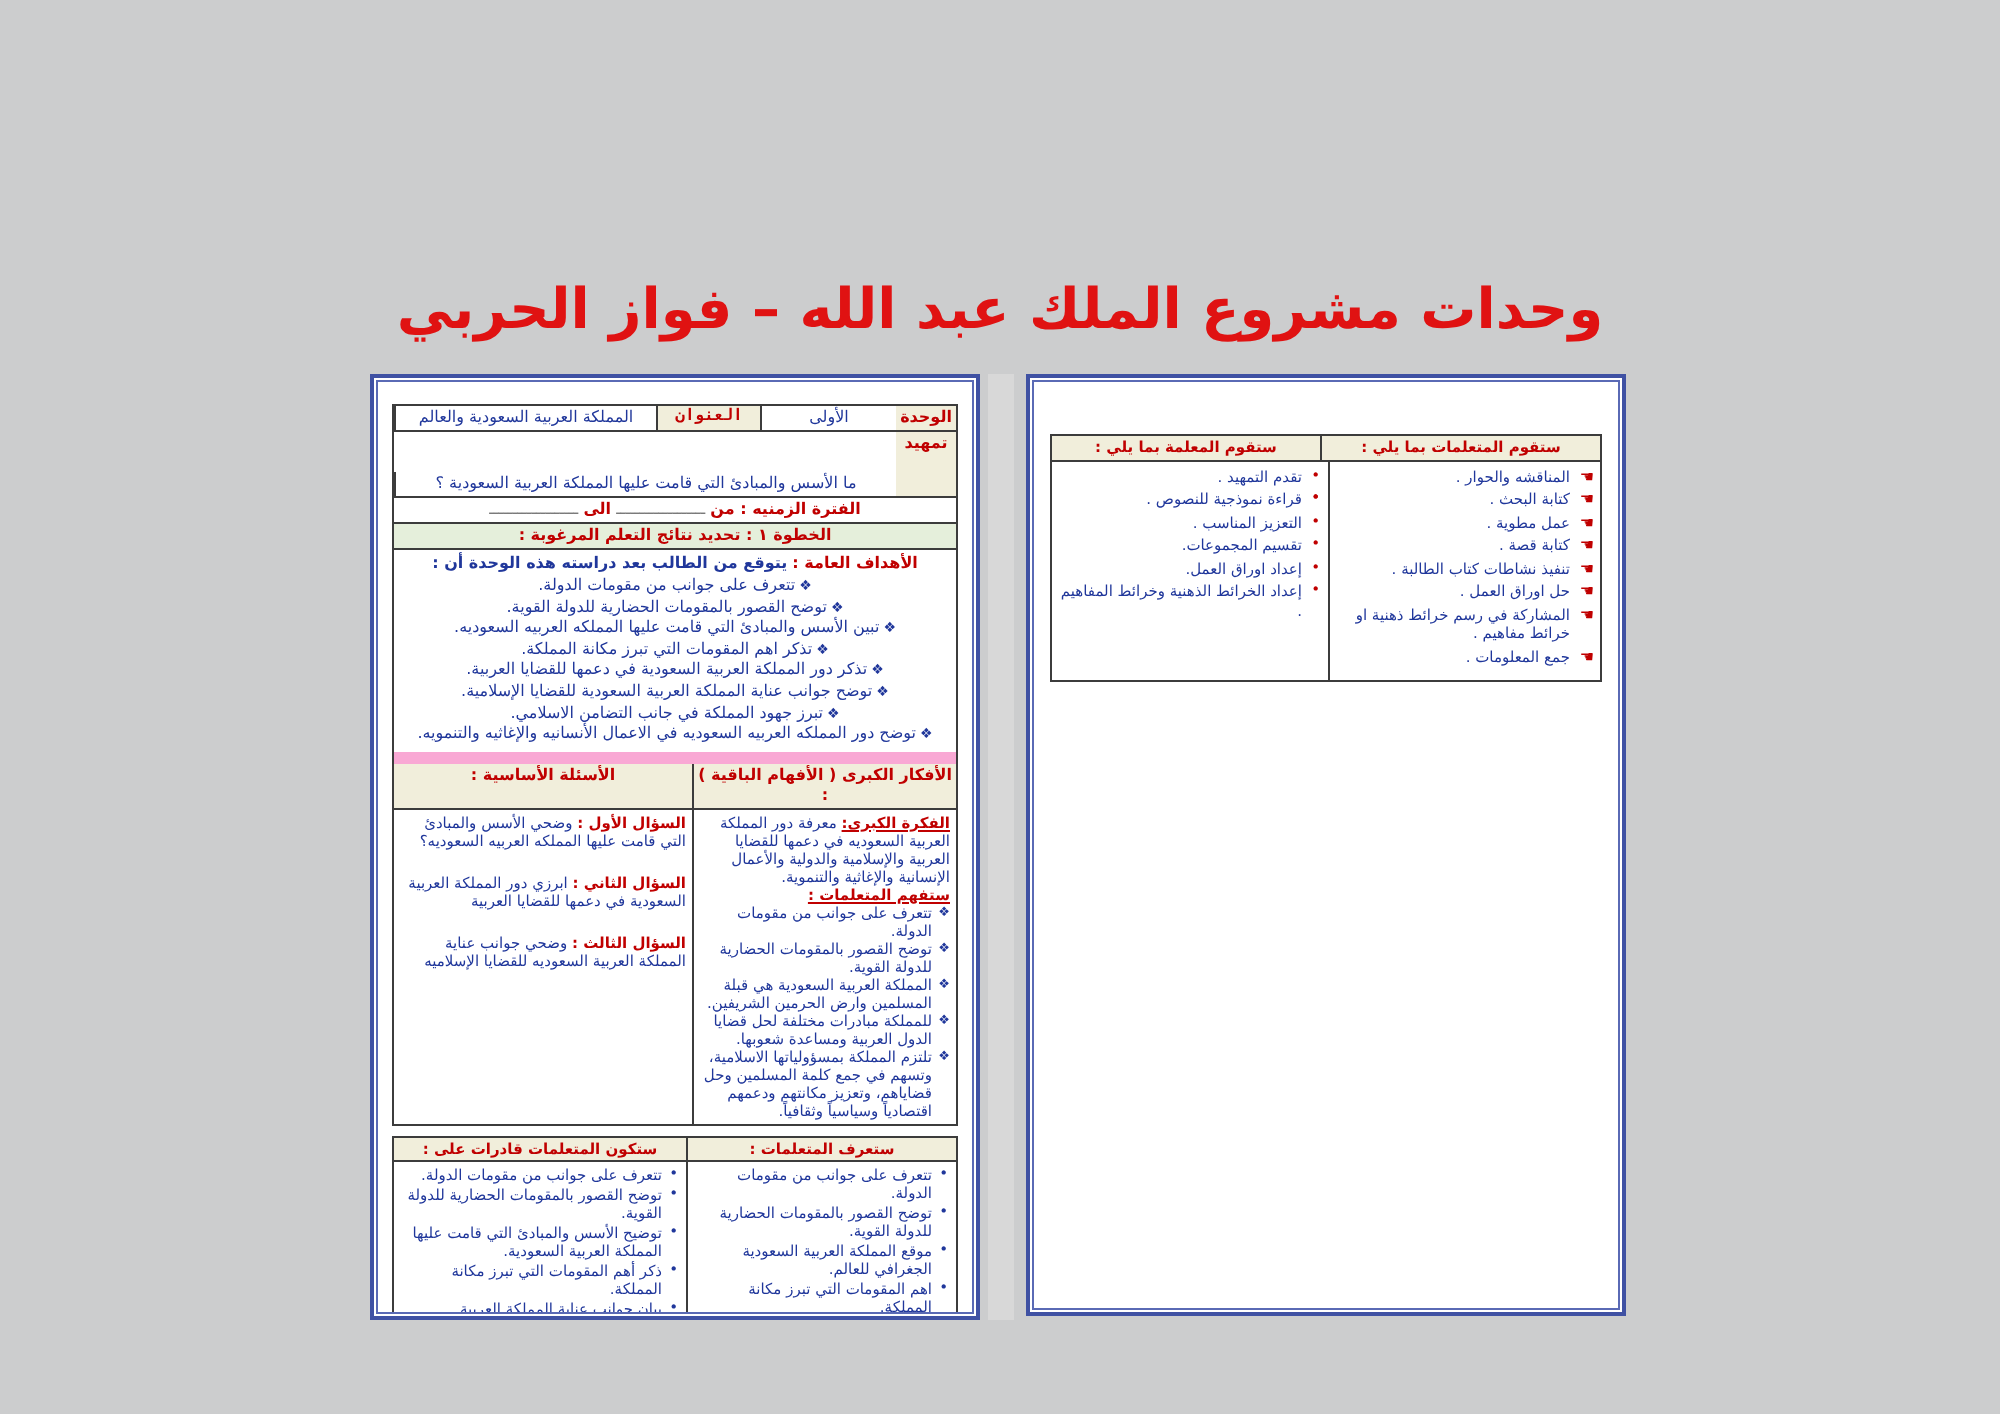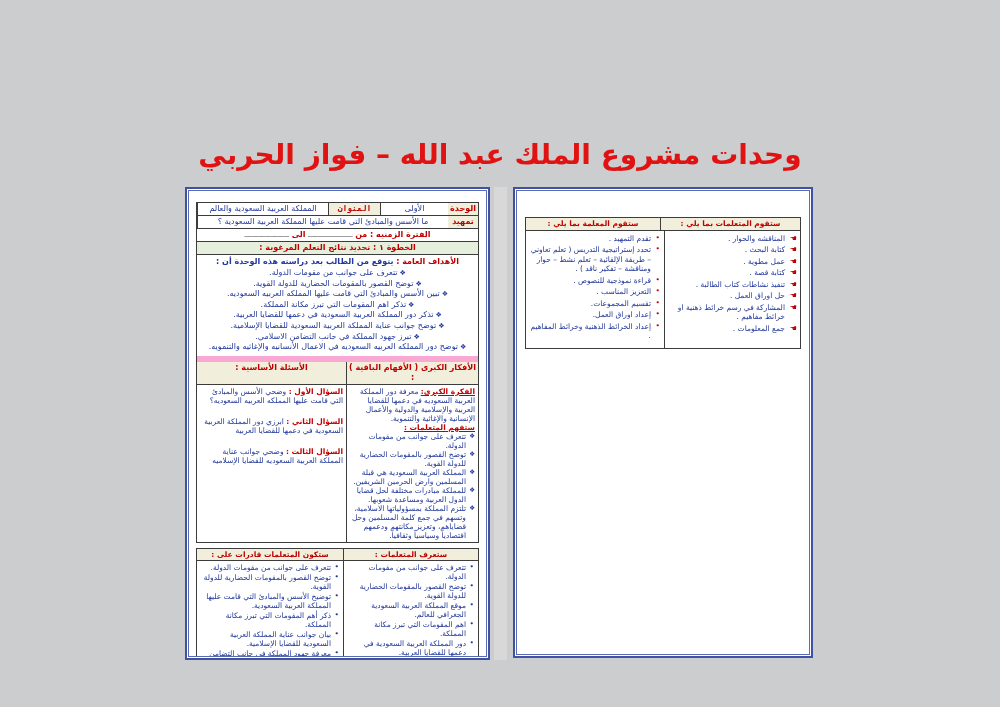--- a/index.html
+++ b/index.html
@@ -45,21 +45,21 @@
   }
   .trow { display:flex; border-bottom:1px solid #3c3c3c; }
   .trow:last-child { border-bottom:none; }
   .tcell { padding:1px 2px; min-height:11px; }
   .vsep { border-left:1px solid #3c3c3c; }
   .c-unit-label  { width:30px; text-align:center; }
   .c-unit-value  { width:68px; text-align:center; }
   .c-title-label { width:52px; text-align:center;font-family:Liberation Mono, monospace; }
   .c-title-value { flex:1; text-align:center; }
   .c-intro-label { width:30px; text-align:center; }
-  .c-intro-value { flex:1; text-align:center; }
+  .c-intro-value { flex:1; text-align:center;margin-top:20px; }
   .rowc { text-align:center; padding:1px 2px; }
   .blank { color:#7a7a7a; letter-spacing:-1px; }
 
   .goals { border-bottom:6px solid #f9a8d4; padding:2px 2px 3px; text-align:center; }
   .goals-label { margin-bottom:1px; }
   ul { list-style:none; }
   .goals li { line-height:9.6px; }
   .dia { font-size:7px; padding-left:2px; }
 
   .cols-head { display:flex; background:#f1eedb; border-bottom:1px solid #3c3c3c; text-align:center; }
@@ -233,21 +233,21 @@
               <li><span class="b">☚</span><span class="blue">كتابة قصة .</span></li>
               <li><span class="b">☚</span><span class="blue">تنفيذ نشاطات كتاب الطالبة .</span></li>
               <li><span class="b">☚</span><span class="blue">حل اوراق العمل .</span></li>
               <li><span class="b">☚</span><span class="blue">المشاركة في رسم خرائط ذهنية او خرائط مفاهيم .</span></li>
               <li><span class="b">☚</span><span class="blue">جمع المعلومات .</span></li>
             </ul>
         </div>
         <div class="col-l">
           <ul class="rdotlist">
               <li><span class="b">•</span><span class="blue">تقدم التمهيد .</span></li>
-              <li><span class="b">•</span><span class="blue">تحدد إستراتيجية التدريس ( تعلم تعاوني – طريقة الإلقائية – تعلم نشط – حوار ومناقشة – تفكير ناقد ) .</span></li>
+              <li><span class="b">•</span></li>
               <li><span class="b">•</span><span class="blue">قراءة نموذجية للنصوص .</span></li>
               <li><span class="b">•</span><span class="blue">التعزيز المناسب .</span></li>
               <li><span class="b">•</span><span class="blue">تقسيم المجموعات.</span></li>
               <li><span class="b">•</span><span class="blue">إعداد اوراق العمل.</span></li>
               <li><span class="b">•</span><span class="blue">إعداد الخرائط الذهنية وخرائط المفاهيم .</span></li>
             </ul>
         </div>
       </div>
     </div>
 

